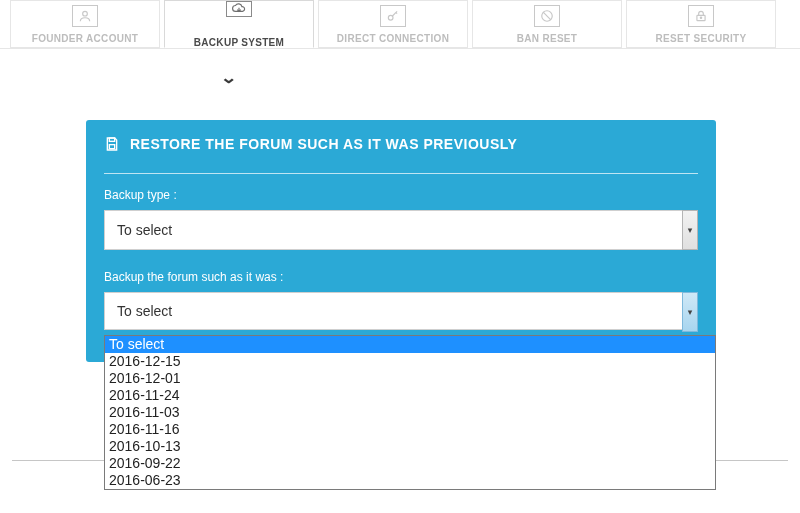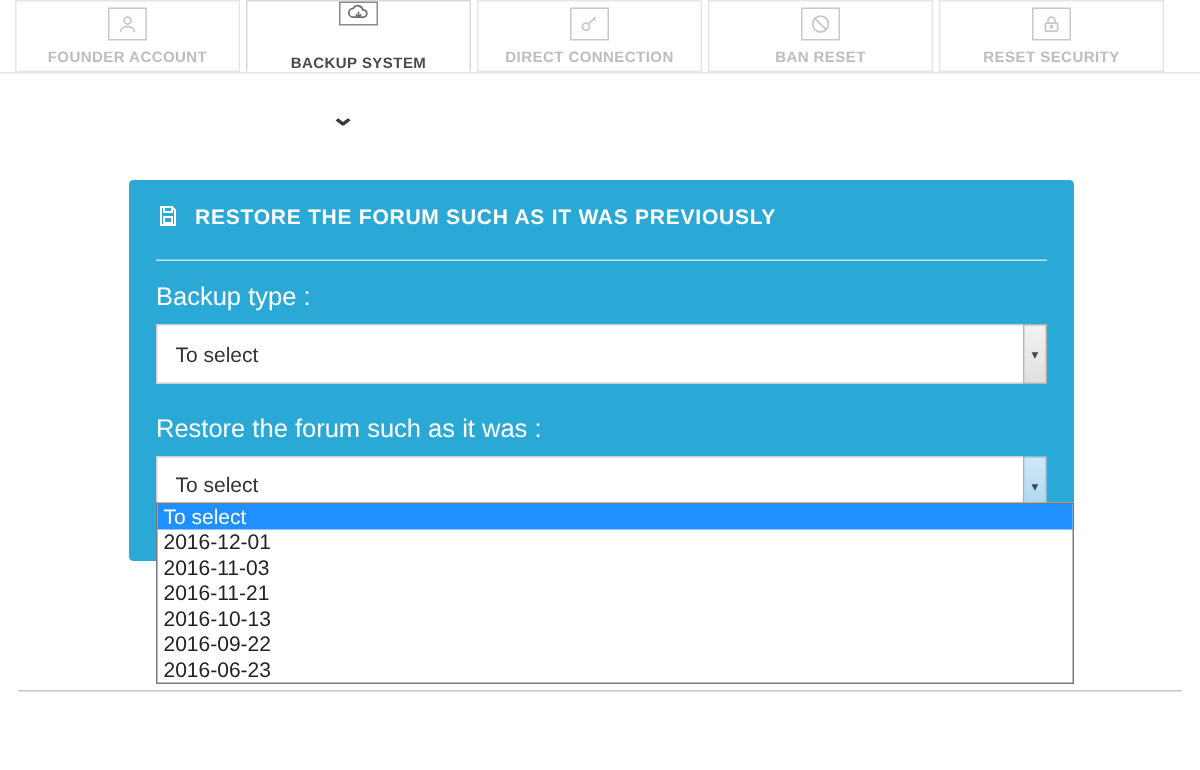--- a/index.html
+++ b/index.html
@@ -80,21 +80,21 @@
     font-size: 14px;
     letter-spacing: 0.5px;
     padding-bottom: 21px;
     border-bottom: 1px solid rgba(255,255,255,0.7);
     margin-bottom: 14px;
   }
   .panel-header svg { flex-shrink: 0; }
 
   .field-label {
     color: #ffffff;
-    font-size: 17px;
+    font-size: 12px;
     margin-bottom: 8px;
   }
   .select-wrap {
     position: relative;
     width: 100%;
     height: 40px;
     margin-bottom: 20px;
   }
   .select-box {
     width: 100%;
@@ -223,30 +223,32 @@
       </svg>
     <span>RESTORE THE FORUM SUCH AS IT WAS PREVIOUSLY</span>
   </div>
 
   <div class="field-label">Backup type :</div>
   <div class="select-wrap">
     <div class="select-box">To select</div>
     <div class="scroll-btn">▾</div>
   </div>
 
-  <div class="field-label">Restore the forum such as it was :</div>
+  <div class="field-label">Backup the forum such as it was :</div>
   <div class="select-wrap select-wrap2">
     <div class="select-box">To select</div>
     <div class="scroll-btn">▾</div>
   </div>
 </div>
 
 <div class="dropdown" id="restore-dropdown">
     <div class="opt selected">To select</div>
+    <div class="opt">2016-12-15</div>
     <div class="opt">2016-12-01</div>
+    <div class="opt">2016-11-24</div>
     <div class="opt">2016-11-03</div>
-    <div class="opt">2016-11-21</div>
+    <div class="opt">2016-11-16</div>
     <div class="opt">2016-10-13</div>
     <div class="opt">2016-09-22</div>
     <div class="opt">2016-06-23</div>
   </div>
 
 <div class="hr-line"></div>
 
 </body></html>

